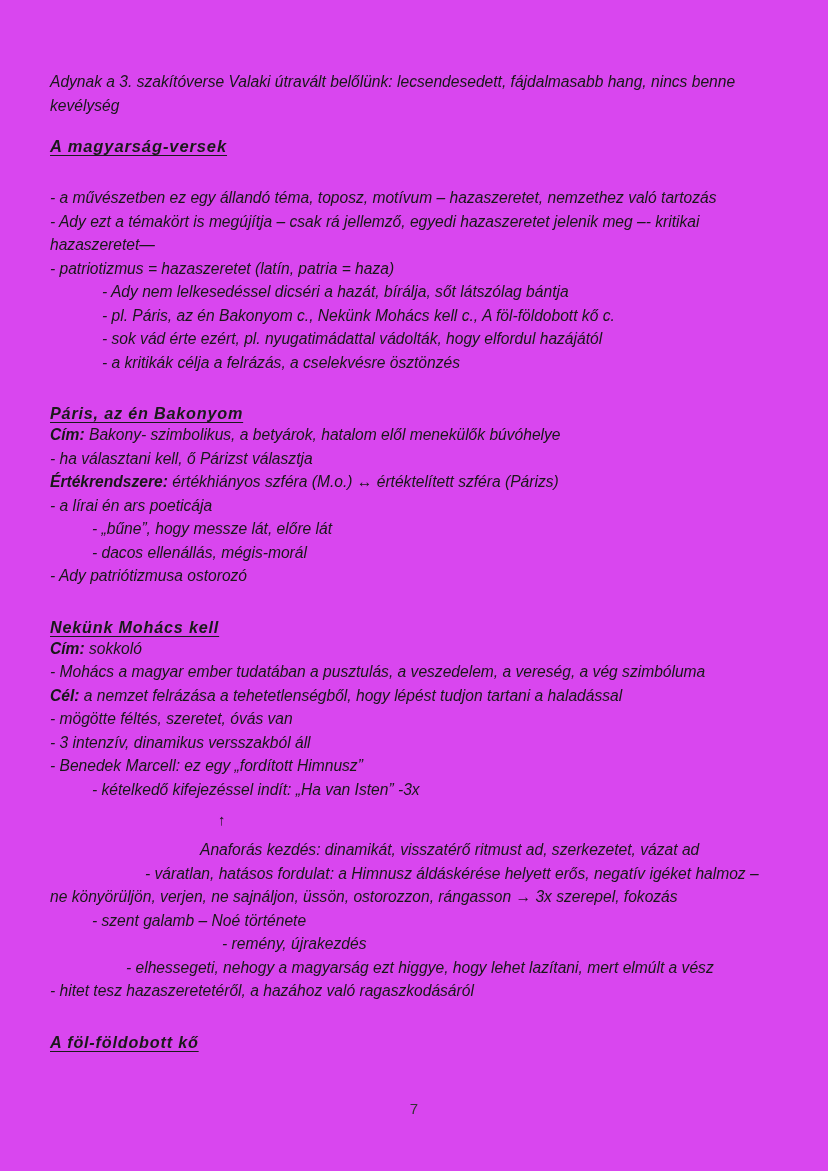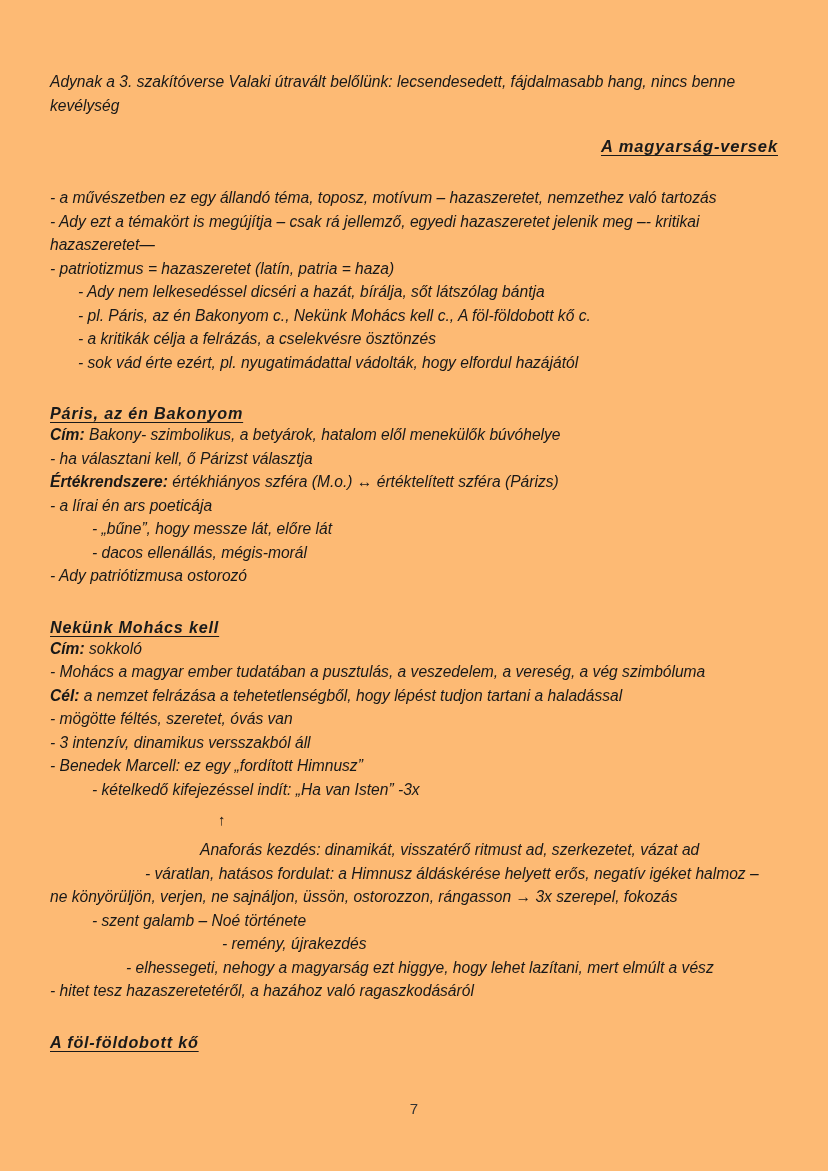--- a/index.html
+++ b/index.html
@@ -13,44 +13,44 @@
     position: relative;
     overflow: hidden;
     font-family: "Liberation Sans", sans-serif;
     color: #1a1a1a;
   }
   #page {
     position: absolute;
     left: 0; top: 0;
     width: 828px;
     height: 1171px;
-    background: #fdba74;
+    background: #d946ef;
   }
   #content {
     position: absolute;
     left: 50px;
     top: 70px;
     width: 728px;
   }
   .para {
     font-style: italic;
     font-size: 15.6px;
     line-height: 23.5px;
     white-space: pre-wrap;
     color: #181818;
   }
   
   .i0 { margin-left: 0px; }
-  .i1 { margin-left: 28px; }
+  .i1 { margin-left: 52px; }
   .i2 { margin-left: 42px; }
   .i3 { margin-left: 113px; }
   .i4 { margin-left: 150px; }
 
   .centered {
-    text-align: right;
+    text-align: left;
   }
 
   .doc-title {
     font-style: italic;
     font-weight: bold;
     font-size: 16.5px;
     text-decoration: underline;
     text-underline-offset: 3px;
     letter-spacing: 0.9px;
     display: inline-block;
@@ -109,22 +109,22 @@
     </div>
 
     <div class="gap-lg"></div>
 
     <div>
       <div class="para i0">- a művészetben ez egy állandó téma, toposz, motívum – hazaszeretet, nemzethez való tartozás</div>
       <div class="para i0">- Ady ezt a témakört is megújítja – csak rá jellemző, egyedi hazaszeretet jelenik meg –- kritikai hazaszeretet—</div>
       <div class="para i0">- patriotizmus = hazaszeretet (latín, patria = haza)</div>
       <div class="para i1">- Ady nem lelkesedéssel dicséri a hazát, bírálja, sőt látszólag bántja</div>
       <div class="para i1">- pl. Páris, az én Bakonyom c., Nekünk Mohács kell c., A föl-földobott kő c.</div>
+      <div class="para i1">- sok vád érte ezért, pl. nyugatimádattal vádolták, hogy elfordul hazájától</div>
       <div class="para i1">- a kritikák célja a felrázás, a cselekvésre ösztönzés</div>
-      <div class="para i1">- sok vád érte ezért, pl. nyugatimádattal vádolták, hogy elfordul hazájától</div>
     </div>
 
     <div class="gap-lg"></div>
 
     <div>
       <div>
         <span class="sect-head">Páris, az én Bakonyom</span>
       </div>
       <div class="para i0"><span class="lbl">Cím:</span><span> Bakony- szimbolikus, a betyárok, hatalom elől menekülők búvóhelye</span></div>
       <div class="para i0"><span>- ha választani kell, ő Párizst választja</span></div>

